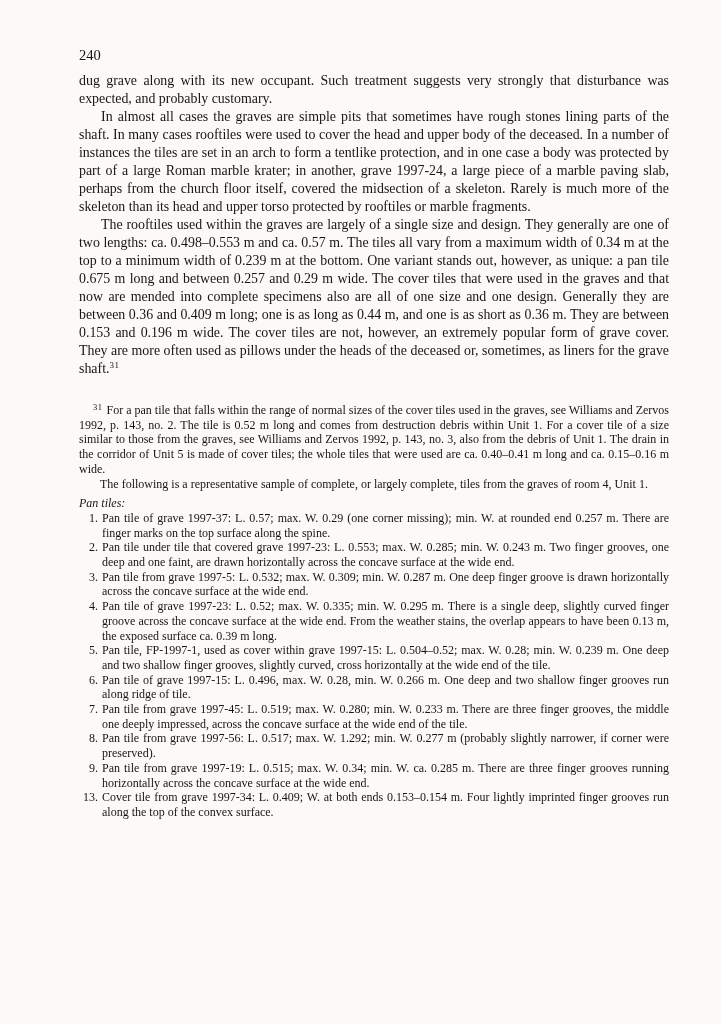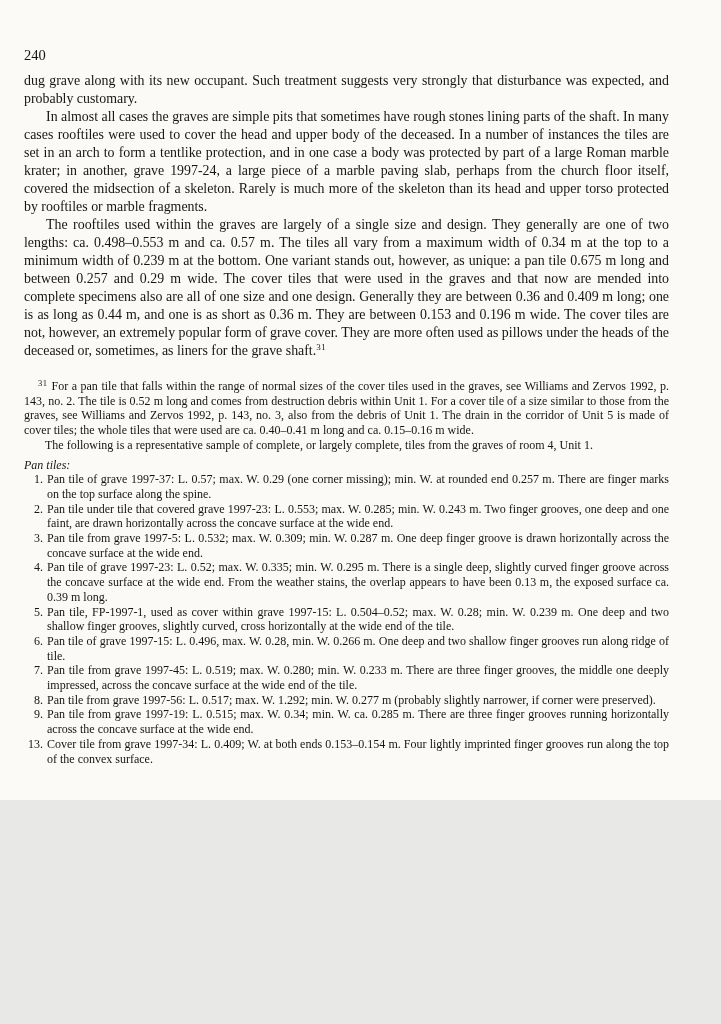--- a/index.html
+++ b/index.html
@@ -1,25 +1,25 @@
 <!DOCTYPE html>
 <html><head>
 <meta charset="utf-8">
 <style>
   html, body { margin: 0; padding: 0; background: #e8e8e6; }
   .page {
     position: relative;
     width: 721px;
-    height: 800px;
+    height: 1024px;
     margin: 0 auto;
     background: #fbfaf7;
     color: #171512;
     font-family: "Liberation Serif", "DejaVu Serif", serif;
     box-sizing: border-box;
-    padding: 47px 52px 0 24px;
+    padding: 47px 52px 0 79px;
     overflow: hidden;
   }
   
   .running-header {
     position: relative;
     text-align: center;
     font-size: 14px;
     letter-spacing: 0.45px;
     margin-bottom: 25px;
     white-space: nowrap;
@@ -40,21 +40,21 @@
   }
   main p.indent { text-indent: 22px; }
   sup.fn-ref {
     font-size: 9px;
     line-height: 0;
     vertical-align: 5px;
     letter-spacing: 0.5px;
   }
   
   .footnotes {
-    margin-top: 19px;
+    margin-top: 25px;
     font-size: 12px;
     line-height: 14.7px;
   }
   .footnotes p { margin: 0; text-align: justify; }
   .fn-note { text-indent: 14px; }
   .fn-note sup.fn-marker {
     font-size: 8.5px;
     line-height: 0;
     vertical-align: 4px;
     margin-right: 4px;

